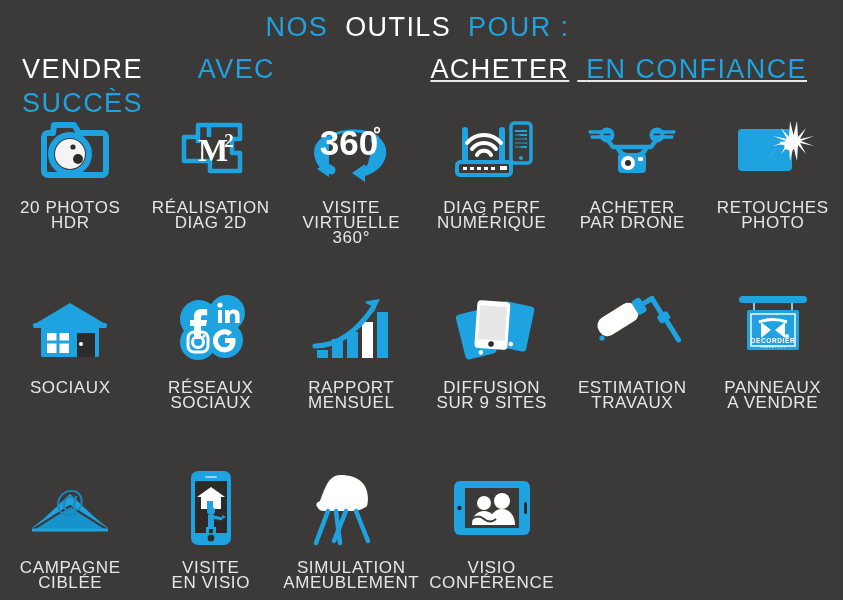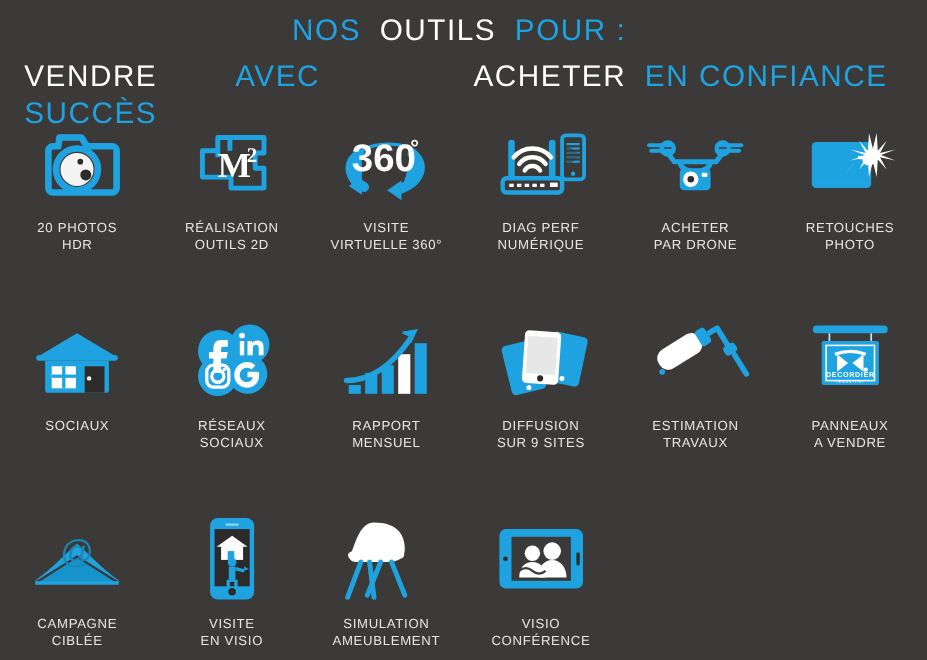--- a/index.html
+++ b/index.html
@@ -23,21 +23,21 @@
   }
   .title-line2{
     display:flex;
     margin-top:8px;
     padding:0 22px;
     font-size:27px;
     letter-spacing:1.4px;
     line-height:34px;
   }
   .t-left{flex:0 0 46%;text-align:left;}
-  .t-right{flex:1;text-align:right;padding-right:6px;}
+  .t-right{flex:1;text-align:right;padding-right:6px;text-decoration:underline;}
   .w{color:#ffffff;}
   .b{color:#1fa3e0;}
 
   
   .grid{
     position:absolute;
     left:0;top:106px;width:843px;
     display:grid;
     grid-template-columns:repeat(6,1fr);
     grid-template-rows:repeat(3,168px);
@@ -47,42 +47,42 @@
     display:flex;flex-direction:column;
     align-items:center;justify-content:flex-start;
   }
   .icon-box{
     height:84px;width:100%;
     display:flex;align-items:center;justify-content:center;
   }
   .caption{
     margin-top:10px;
     text-align:center;
-    font-size:12px;
+    font-size:17px;
     line-height:15px;
     letter-spacing:.6px;
     color:#e6e6e6;
     white-space:pre-line;
   }
   svg{display:block;overflow:visible;}
 </style>
 </head>
 <body>
 
 <div class="page">
 
   <div class="header">
     <div class="title-line1">
       <span class="b" style="margin-right: 8px;">NOS</span>
       <span class="w" style="margin-right: 8px;">OUTILS</span>
       <span class="b" style="margin-right: 8px;">POUR :</span>
     </div>
     <div class="title-line2">
       <div class="t-left">
-        <span class="w" style="margin-right: 24px;">VENDRE</span>
+        <span class="w" style="margin-right: 8px;">VENDRE</span>
         <span class="b" style="margin-right: 8px; margin-left: 38px;">AVEC SUCCÈS</span>
       </div>
       <div class="t-right">
         <span class="w" style="margin-right: 8px;">ACHETER</span>
         <span class="b" style="margin-right: 8px;">EN CONFIANCE</span>
       </div>
     </div>
   </div>
 
   <div class="grid">
@@ -104,21 +104,21 @@
     <div class="cell">
       <div class="icon-box">
         <svg width="84" height="66" viewBox="0 0 84 66">
           <path d="M15 22 h14 v-12 h42 v14 h-8 v14 h8 v18 h-30 v-10 h-26 z" fill="none" stroke="#1fa3e0" stroke-width="4.5" stroke-linejoin="round"></path>
           <path d="M40 10 v12 M29 22 v6" fill="none" stroke="#1fa3e0" stroke-width="4.5"></path>
           <text x="44" y="46" text-anchor="middle" font-family="'Liberation Serif',serif" font-size="32" font-weight="bold" fill="#ffffff">M</text>
           <text x="60" y="32" text-anchor="middle" font-family="'Liberation Serif',serif" font-size="19" font-weight="bold" fill="#ffffff">2</text>
         </svg>
       </div>
       <div class="caption">RÉALISATION
-OUTILS 2D</div>
+DIAG 2D</div>
     </div>
 
     <div class="cell">
       <div class="icon-box">
         <svg width="92" height="66" viewBox="0 0 92 66">
           <path d="M20 30 C20 12 72 12 74 26" fill="none" stroke="#1fa3e0" stroke-width="3"></path>
           <path d="M24 24 C6 34 14 50 24 54 l0 -8 l-12 8 l12 8 l0 -8" fill="#1fa3e0"></path>
           <path d="M22 25 C8 33 13 49 26 55" fill="none" stroke="#1fa3e0" stroke-width="9" stroke-linecap="round"></path>
           <path d="M70 24 C84 33 80 51 60 58 l0 -9 l-13 9 l13 9 l0 -9" fill="#1fa3e0"></path>
           <path d="M70 25 C82 34 78 50 58 57" fill="none" stroke="#1fa3e0" stroke-width="9" stroke-linecap="round"></path>

